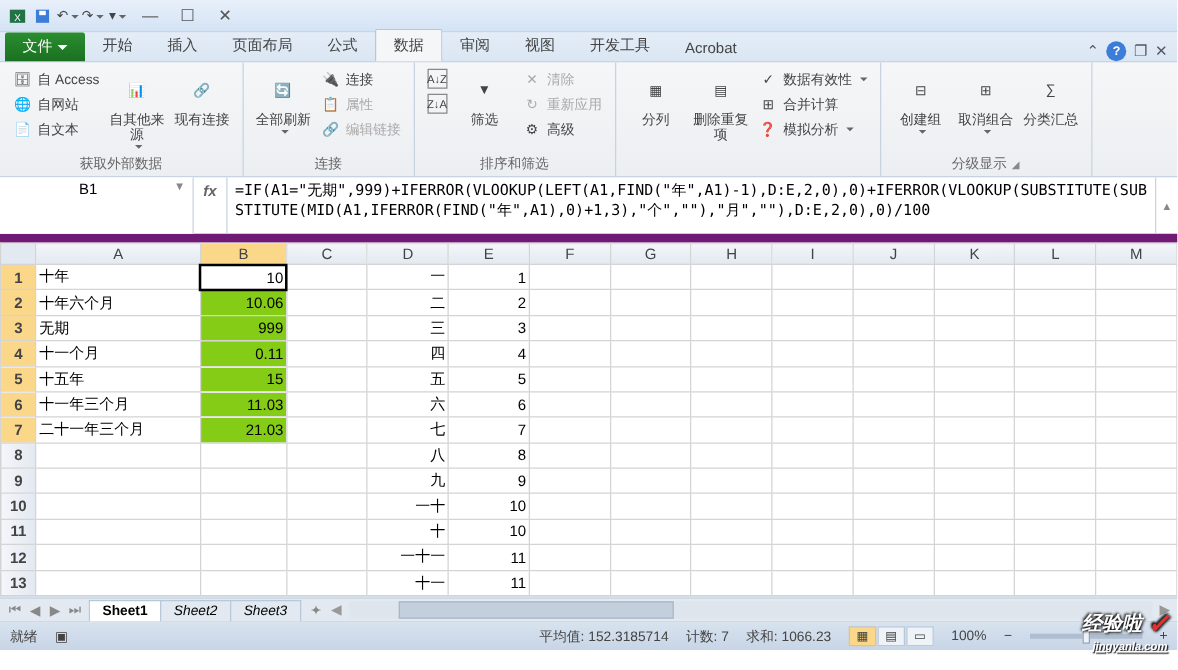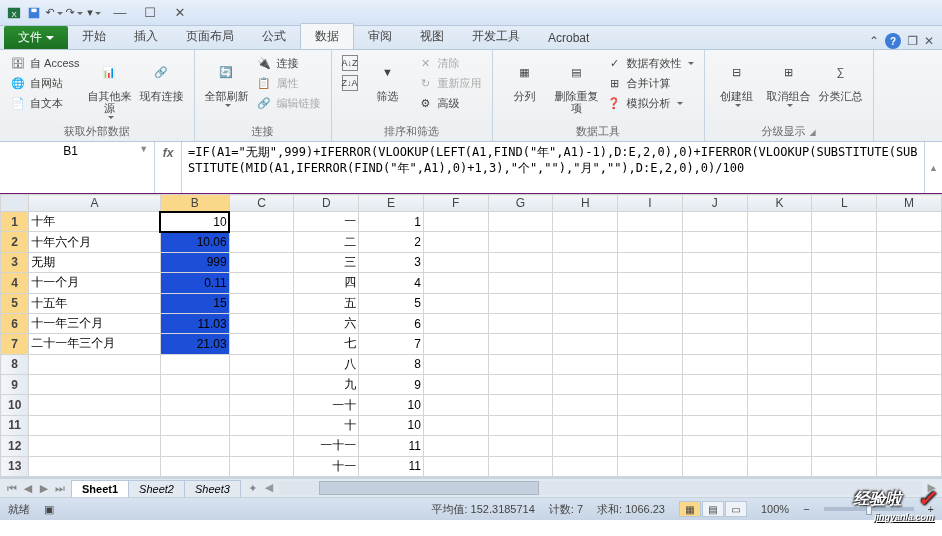--- a/index.html
+++ b/index.html
@@ -29,21 +29,21 @@
 .group-label.launcher::after { content: "◢"; font-size: 8px; margin-left: 4px; color: #888; }
 .rb-btn-lg { display: flex; flex-direction: column; align-items: center; width: 48px; padding: 2px; font-size: 11px; color: #444; text-align: center; }
 .rb-btn-lg .ico { width: 32px; height: 32px; display: flex; align-items: center; justify-content: center; }
 .rb-btn-lg .lbl { margin-top: 2px; line-height: 12px; }
 .rb-btn-sm { display: flex; align-items: center; gap: 4px; padding: 1px 2px; font-size: 11px; color: #444; white-space: nowrap; }
 .rb-btn-sm .ico { width: 16px; height: 16px; display: inline-flex; align-items: center; justify-content: center; }
 .rb-col { display: flex; flex-direction: column; gap: 2px; }
 .dd::after { content: ""; display: inline-block; margin-left: 2px; border: 3px solid transparent; border-top-color: #666; position: relative; top: 2px; }
 
 
-.formula-row { display: flex; border-bottom: 1px solid #701a75; background: #fff; min-height: 52px; }
+.formula-row { display: flex; border-bottom: 7px solid #701a75; background: #fff; min-height: 52px; }
 .name-box { width: 155px; border-right: 1px solid #c8d3e0; display: flex; align-items: flex-start; padding: 2px 4px; background: #fff; }
 .name-box input { border: none; outline: none; width: 100%; font-size: 12px; text-align: center; }
 .nb-dd { width: 14px; color: #888; text-align: center; font-size: 9px; }
 .fx-btns { display: flex; align-items: flex-start; padding: 2px 4px; gap: 2px; border-right: 1px solid #c8d3e0; }
 .fx-btn { width: 18px; height: 18px; display: inline-flex; align-items: center; justify-content: center; color: #666; font-size: 12px; }
 .formula-box { flex: 1; padding: 2px 6px; font-family: "SimSun", monospace; font-size: 12px; line-height: 16px; white-space: pre-wrap; word-break: break-all; }
 .formula-expand { width: 18px; display: flex; align-items: center; justify-content: center; color: #888; border-left: 1px solid #c8d3e0; font-size: 9px; }
 
 
 .grid-area { display: flex; height: 284px; border-bottom: 1px solid #c8d3e0; overflow: hidden; }
@@ -53,21 +53,21 @@
 .grid thead th.sel-col { background: #fbd889; }
 .grid .rowhdr { background: linear-gradient(90deg, #f3f6fa, #e3e9f1); text-align: center; color: #444; width: 28px; }
 .grid .rowhdr.sel-row { background: #fbd889; }
 .grid .corner { background: #e3e9f1; width: 28px; }
 .col-A { width: 130px; }
 .col-B { width: 68px; }
 .col-C { width: 64px; }
 .col-D { width: 64px; }
 .col-E { width: 64px; }
 .col-oth { width: 64px; }
-.cell-sel { background: #1d4ed8; text-align: right; }
+.cell-sel { background: #84cc16; text-align: right; }
 .cell-sel.active { background: #fff; outline: 2px solid #000; outline-offset: -1px; }
 .cell-dashed { border: 1px dashed #000 !important; }
 .cell-r { text-align: right; }
 
 
 .sheet-bar { height: 20px; background: #e3e9f1; display: flex; align-items: center; border-top: 1px solid #c8d3e0; border-bottom: 1px solid #c8d3e0; font-size: 11px; }
 .sheet-nav { display: flex; gap: 0; padding: 0 4px; }
 .sheet-nav span { width: 16px; text-align: center; color: #888; }
 .sheet-tab { padding: 2px 10px; border: 1px solid #b8c8db; border-bottom: none; background: #e3e9f1; margin-left: -1px; font-style: italic; }
 .sheet-tab.active { background: #fff; font-weight: bold; font-style: normal; }
@@ -79,21 +79,21 @@
 
 .status-bar { height: 22px; background: linear-gradient(#d8e2ef, #c7d5e6); display: flex; align-items: center; padding: 0 8px; font-size: 11px; color: #444; gap: 14px; }
 .status-bar .spacer { flex: 1; }
 .view-btns { display: flex; gap: 1px; }
 .view-btn { width: 22px; height: 16px; background: #eef3f8; border: 1px solid #b8c8db; display: inline-flex; align-items: center; justify-content: center; font-size: 10px; }
 .view-btn.active { background: #fbd889; }
 .zoom-slider { width: 90px; height: 4px; background: #aebdd0; position: relative; }
 .zoom-slider .thumb { position: absolute; left: 42px; top: -4px; width: 6px; height: 12px; background: #eef3f8; border: 1px solid #8fa3bb; }
 
 
-.watermark { position: absolute; right: 6px; bottom: 24px; font-size: 16px; font-weight: bold; font-style: italic; color: #fff; text-shadow: 1px 1px 2px #000, -1px -1px 2px #000; display: flex; align-items: center; gap: 16px; }
+.watermark { position: absolute; right: 6px; bottom: 24px; font-size: 16px; font-weight: bold; font-style: italic; color: #fff; text-shadow: 1px 1px 2px #000, -1px -1px 2px #000; display: flex; align-items: center; gap: 4px; }
 .watermark .check { color: #e03030; font-size: 22px; }
 .watermark .url { font-size: 9px; position: absolute; right: 2px; bottom: -10px; font-style: italic; color: #fff; text-shadow: 1px 1px 1px #000; text-decoration: underline; }
 </style>
 </head>
 <body>
 
 <div class="title-bar">
   <span class="qat-btn">
       <svg viewBox="0 0 16 16">
         <rect x="1" y="2" width="14" height="12" fill="#217346"></rect>
@@ -236,21 +236,20 @@
         <div class="rb-btn-sm">
             <span class="ico">⊞</span>
             <span>合并计算</span>
           </div>
         <div class="rb-btn-sm dd">
             <span class="ico">❓</span>
             <span>模拟分析</span>
           </div>
       </div>
     </div>
-    <div class="group-label">数据工具</div>
   </div>
 
   <div class="ribbon-group">
     <div class="group-content">
       <div class="rb-btn-lg dd">
           <span class="ico">⊟</span>
           <span class="lbl">创建组</span>
         </div>
       <div class="rb-btn-lg dd">
           <span class="ico">⊞</span>

